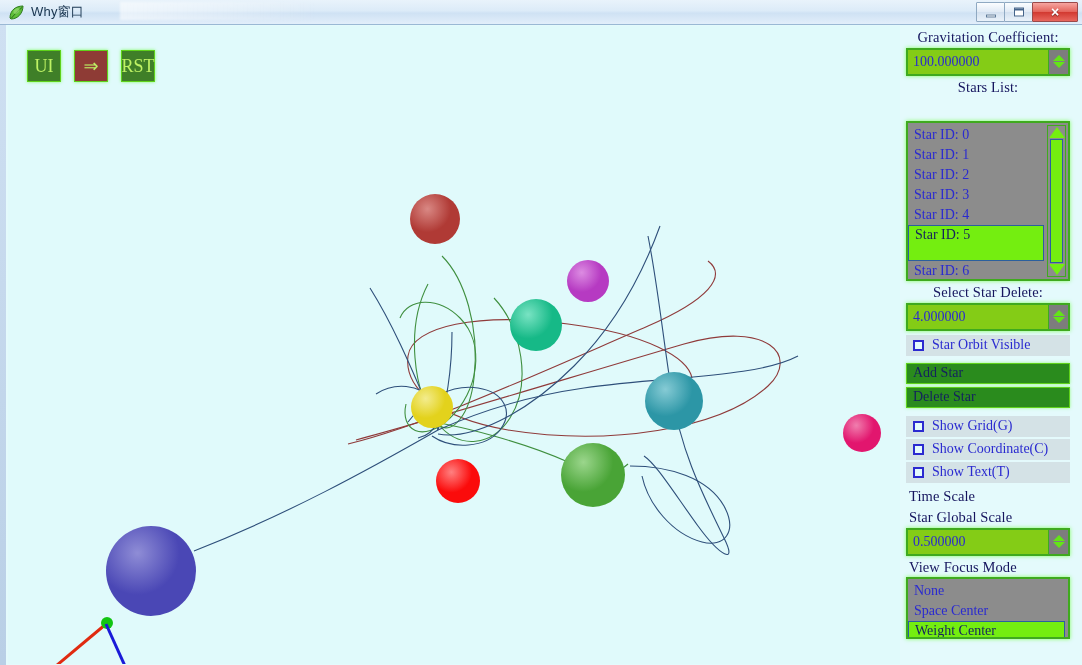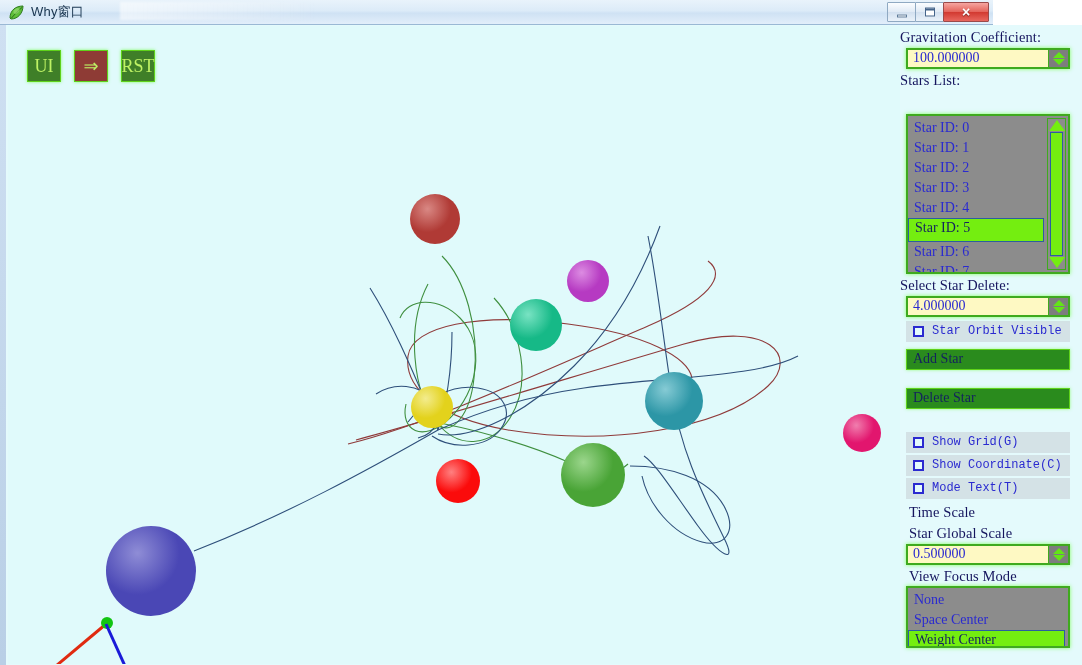--- a/index.html
+++ b/index.html
@@ -1,20 +1,20 @@
 <!DOCTYPE html>
 <html><head>
 <meta charset="utf-8">
 <style>
   html,body{margin:0;padding:0;background:#fff;}
   body{width:1082px;height:665px;overflow:hidden;font-family:"Liberation Serif",serif;}
   #app{position:relative;width:1082px;height:665px;overflow:hidden;}
 
   
-  .titlebar{position:absolute;left:0;top:0;width:993px;height:25px;
+  .titlebar{position:absolute;left:0;top:0;width:1082px;height:25px;
     background:linear-gradient(to bottom,#e9f3fb 0%,#dcebf8 45%,#cfe2f4 55%,#e2eefa 100%);
     border-bottom:1px solid #9ab8d4;box-sizing:border-box;}
   .tb-hl{position:absolute;left:120px;top:2px;width:200px;height:18px;
     background:linear-gradient(to right,rgba(255,255,255,.55),rgba(255,255,255,0));
     filter:blur(1px);}
   .tb-icon{position:absolute;left:8px;top:4px;width:17px;height:17px;}
   .tb-title{position:absolute;left:31px;top:3px;font-family:"Liberation Sans",sans-serif;
     font-size:13px;color:#17334e;letter-spacing:.2px;}
   .winbtns{position:absolute;right:4px;top:2px;height:21px;display:flex;}
   .wb{width:29px;height:20px;margin-left:-1px;border:1px solid #8fa9c2;
@@ -47,59 +47,59 @@
   .tbtn{width:34px;height:32px;box-sizing:border-box;border:1px solid #5fd21a;
     display:flex;align-items:center;justify-content:center;
     font-family:"Liberation Serif",serif;font-size:18px;color:#bef264;
     box-shadow:0 0 3px rgba(120,255,80,.85);}
   .tbtn.green{background:#3f7f28;}
   .tbtn.red{background:#8e3b35;}
 
   
   .panel{position:absolute;left:900px;top:26px;width:176px;height:638px;
     background:#e4fafc;font-family:"Liberation Serif",serif;}
-  .lbl{color:#15155e;font-size:14.5px;line-height:1;
+  .lbl{color:#15155e;font-size:14.5px;text-align:center;line-height:1;
     padding:4px 0 3px;letter-spacing:.1px;}
   .lbl.left{text-align:left;padding-left:9px;}
 
-  .field{position:relative;margin:0 6px;height:21px;box-sizing:border-box;
-    border:2px solid #3faa1e;background:#fef9c3;
+  .field{position:relative;margin:0 6px;height:28px;box-sizing:border-box;
+    border:2px solid #3faa1e;background:#84cc16;
     box-shadow:0 0 4px rgba(120,255,80,.9);display:flex;align-items:center;}
   .field .val{color:#2a2ad0;font-size:14px;padding-left:5px;white-space:nowrap;}
   .spin{position:absolute;right:0;top:0;width:19px;height:100%;
     background:#7d7d7d;border-left:1px solid #3faa1e;
     display:flex;flex-direction:column;align-items:center;justify-content:center;gap:1px;}
   .spin i{display:block;width:0;height:0;border-left:6px solid transparent;
     border-right:6px solid transparent;}
   .spin i.up{border-bottom:6px solid #63e516;}
   .spin i.dn{border-top:6px solid #63e516;}
 
   .listbox{position:relative;margin:0 6px;box-sizing:border-box;
     border:2px solid #3faa1e;background:#8c8c8c;
     box-shadow:0 0 4px rgba(120,255,80,.9);overflow:hidden;}
   .lrow{height:20px;line-height:20px;color:#2a2ad0;font-size:14px;padding-left:6px;
     white-space:nowrap;box-sizing:border-box;}
   .lrow.sel{background:#74ee10;border:1px solid #2b5f9e;color:#14225e;
-    height:24px;line-height:18px;}
+    height:36px;line-height:18px;}
   .sbar{position:absolute;right:2px;top:2px;width:19px;bottom:2px;background:#8c8c8c;
     border:1px solid #3faa1e;box-sizing:border-box;
     display:flex;flex-direction:column;align-items:center;}
   .sarrow{width:0;height:0;border-left:8px solid transparent;border-right:8px solid transparent;
     margin:1px 0;}
   .sarrow.up{border-bottom:11px solid #74ee10;}
   .sarrow.dn{border-top:11px solid #74ee10;}
   .sthumb{flex:1;width:13px;background:#74ee10;border:1px solid #2b5f9e;box-sizing:border-box;}
 
   .chk{margin:0 6px 2px;height:21px;box-sizing:border-box;background:#d4e2e6;
     display:flex;align-items:center;padding-left:7px;}
   .chk .box{width:11px;height:11px;border:2px solid #2b2ad0;background:#e4fafc;
     box-sizing:border-box;margin-right:8px;}
-  .chk .t{color:#2a2ad0;font-size:12px;white-space:nowrap;font-family:Liberation Mono, monospace;}
-
-  .gbtn{margin:0 6px 18px;height:21px;box-sizing:border-box;background:#2a8b1d;
+  .chk .t{color:#2a2ad0;font-size:14px;white-space:nowrap;}
+
+  .gbtn{margin:0 6px 3px;height:21px;box-sizing:border-box;background:#2a8b1d;
     border:1px solid #5fd21a;display:flex;align-items:center;padding-left:6px;
     color:#14225e;font-size:14px;box-shadow:0 0 3px rgba(120,255,80,.7);}
 </style>
 </head>
 <body>
 
 <div id="app">
 
   <div class="titlebar">
     <div class="tb-hl"></div>
@@ -287,21 +287,21 @@
     <div class="chk">
       <span class="box"></span>
       <span class="t">Show Grid(G)</span>
     </div>
     <div class="chk">
       <span class="box"></span>
       <span class="t">Show Coordinate(C)</span>
     </div>
     <div class="chk">
       <span class="box"></span>
-      <span class="t">Mode Text(T)</span>
+      <span class="t">Show Text(T)</span>
     </div>
 
     <div class="lbl left">Time Scale</div>
 
     <div class="lbl left">Star Global Scale</div>
     <div class="field">
       <span class="val">0.500000</span>
       <span class="spin">
         <i class="up"></i>
         <i class="dn"></i>

